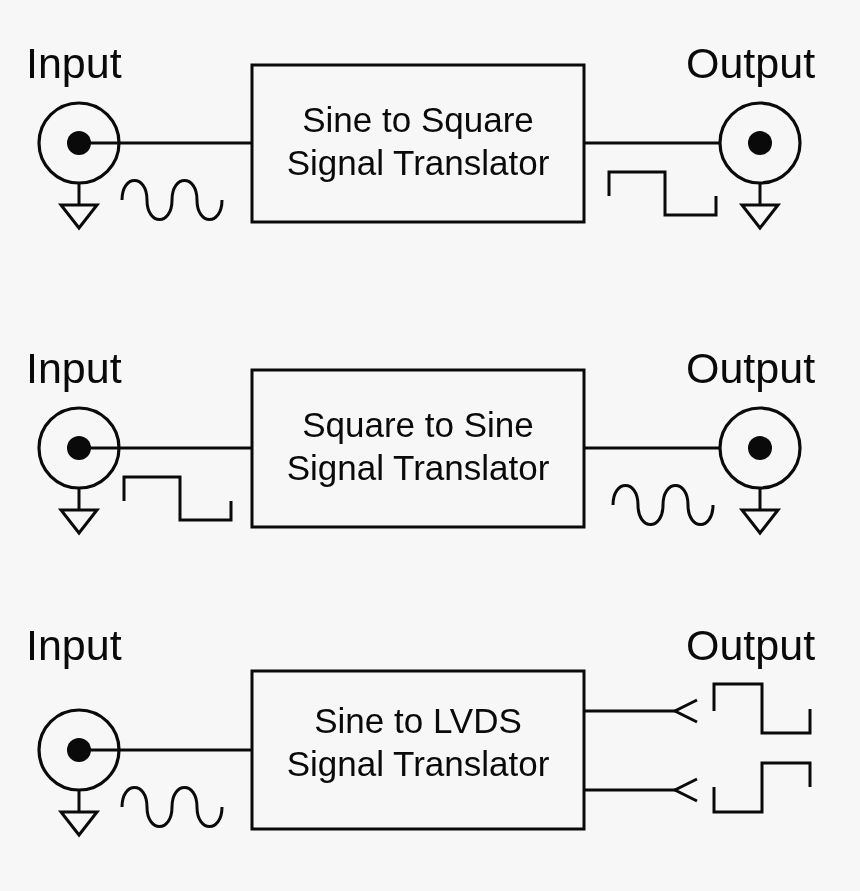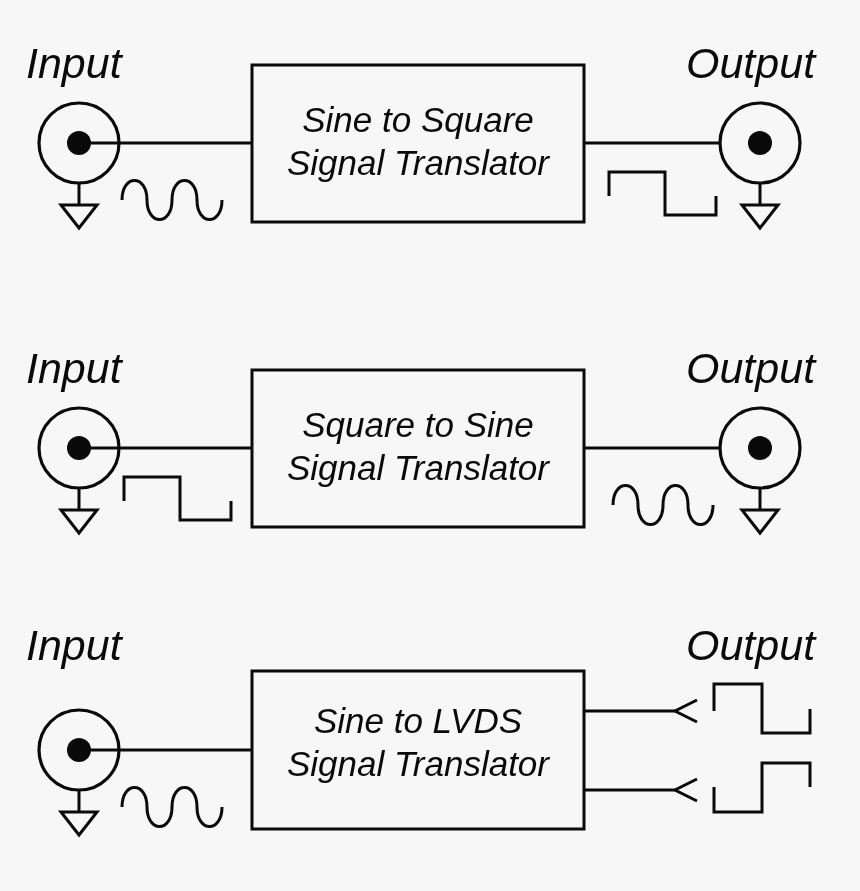--- a/index.html
+++ b/index.html
@@ -11,21 +11,20 @@
     width: 860px;
     height: 891px;
     background: #f7f7f7;
     font-family: "Liberation Sans", sans-serif;
     overflow: hidden;
   }
   #diagram-root {
     position: relative;
     width: 860px;
     height: 891px;
-    font-style: italic;
   }
   svg#diagram-svg {
     display: block;
     width: 860px;
     height: 891px;
     background: #f7f7f7;
   }
   .wire,
   .box-outline,
   .connector-ring,

